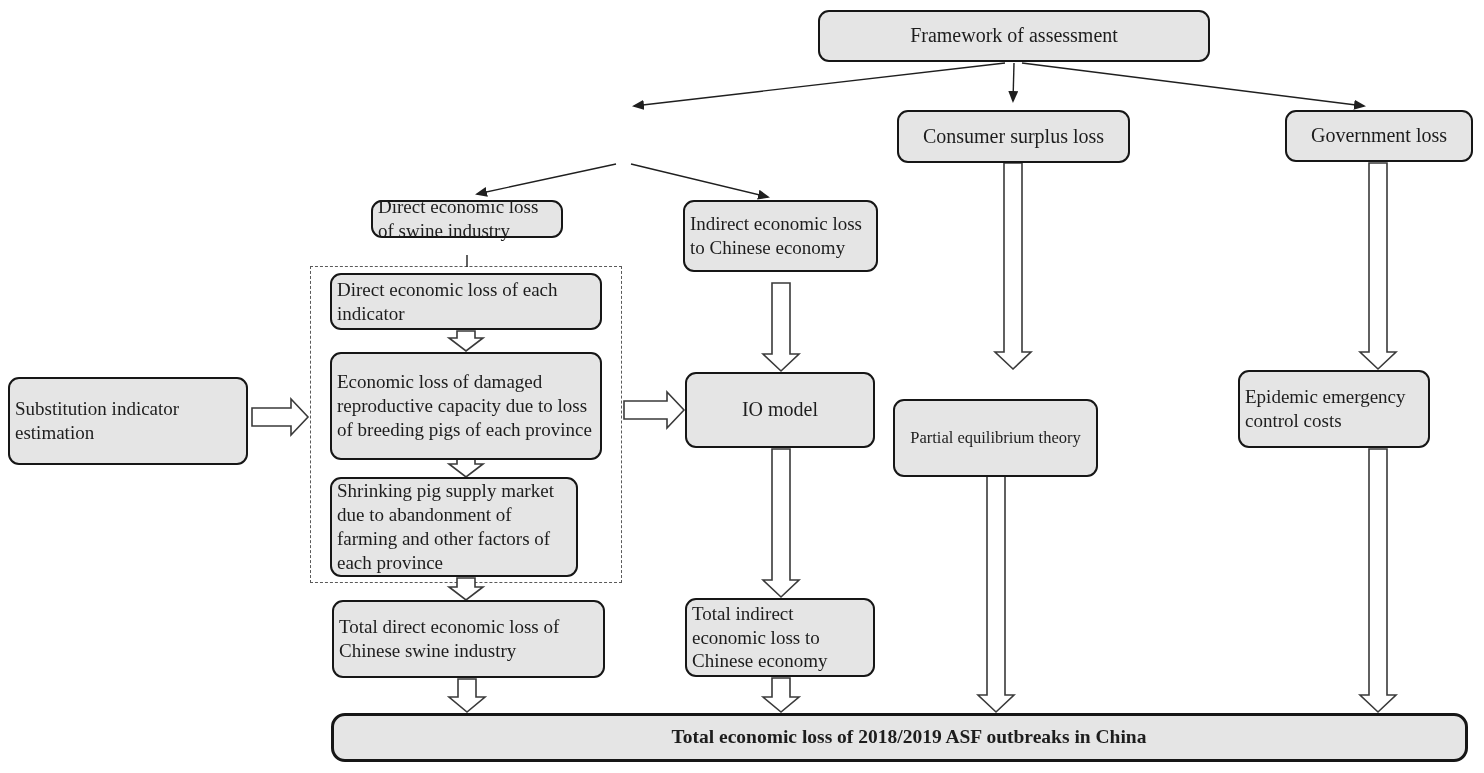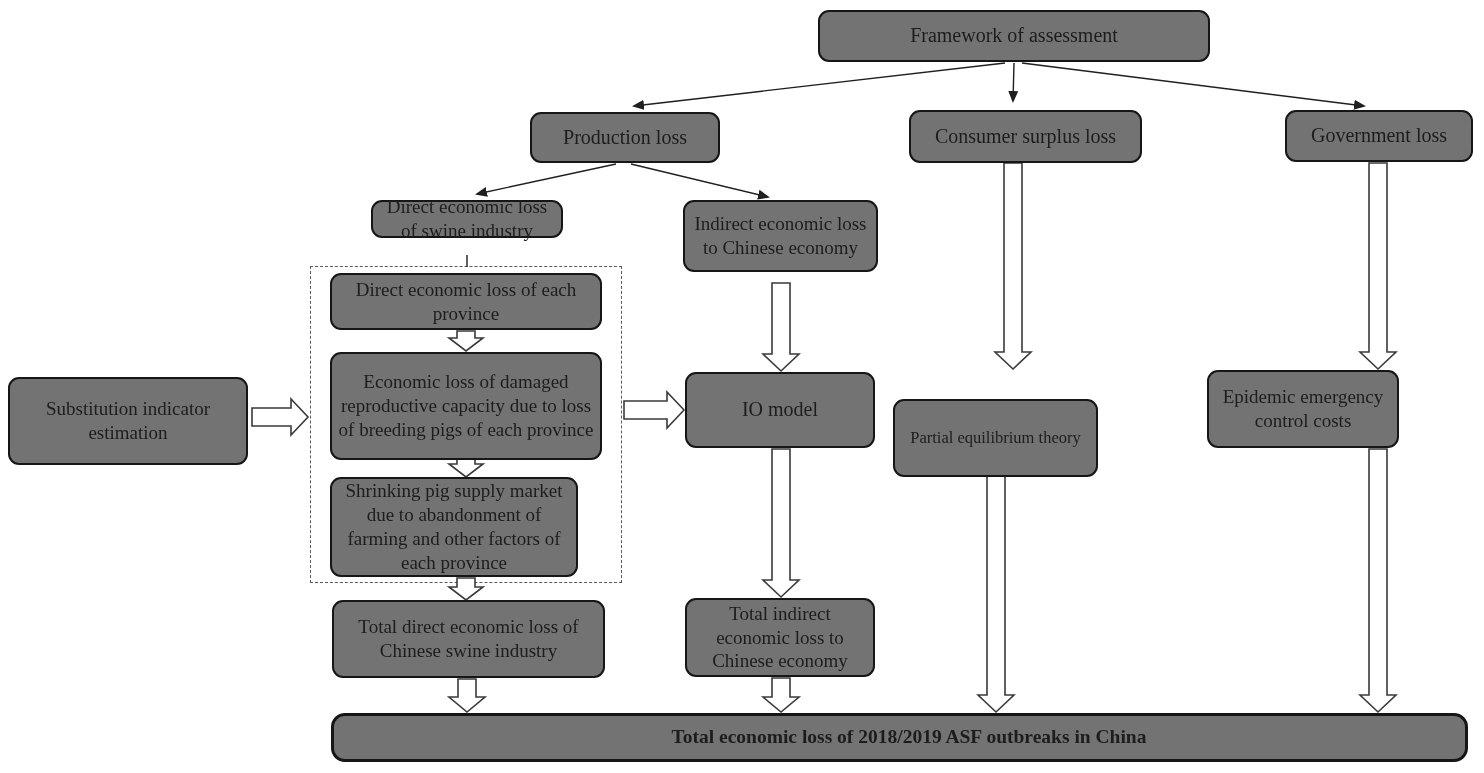--- a/index.html
+++ b/index.html
@@ -3,23 +3,23 @@
 <meta charset="utf-8">
 <style>
   html,body { margin:0; padding:0; background:#ffffff; }
   .stage {
     position:relative; width:1484px; height:773px; background:#ffffff;
     font-family:"Liberation Serif", serif; overflow:hidden;
   }
   svg.connectors { position:absolute; left:0; top:0; width:1484px; height:773px; }
   .node {
     position:absolute; box-sizing:border-box;
-    border:2.6px solid #161616; border-radius:11px; background:#737373;
+    border:2.6px solid #161616; border-radius:11px; background:#e5e5e5;
     display:flex; align-items:center; justify-content:center;
-    text-align:center; color:#1d1d1d;
+    text-align:left; color:#1d1d1d;
     font-size:19px; line-height:1.26; padding:2px 5px;
   }
   .fs20 { font-size:20px; }
   .fs16 { font-size:16.5px; white-space:nowrap;margin-top:27px; }
   .bar  { border-width:3px; border-radius:14px; font-weight:bold; font-size:19.5px;padding-left:24px; }
   .dashed-group {
     position:absolute; box-sizing:border-box;
     border:1.6px dashed #5a5a5a; background:transparent;
   }
   .thinline { stroke:#1f1f1f; stroke-width:1.4; fill:none; }
@@ -59,43 +59,42 @@
     <path class="blockarrow" d="M987,451 L987,695 L978,695 L996,712 L1014,695 L1005,695 L1005,451 Z"></path>
     <path class="blockarrow" d="M1369,163 L1369,352 L1360,352 L1378,369 L1396,352 L1387,352 L1387,163 Z"></path>
     <path class="blockarrow" d="M1369,449 L1369,695 L1360,695 L1378,712 L1396,695 L1387,695 L1387,449 Z"></path>
 
     <path class="blockarrow" d="M252,408 L291,408 L291,399 L308,417 L291,435 L291,426 L252,426 Z"></path>
     <path class="blockarrow" d="M624,401 L667,401 L667,392 L684,410 L667,428 L667,419 L624,419 Z"></path>
   </svg>
 
   <div class="node fs20" style="left:818px; top:10px;  width:392px; height:52px;">Framework of assessment</div>
 
-  <div class="node fs20" style="left:530px; top:112px; width:190px; height:51px;">Production loss</div>
 
-  <div class="node fs20" style="left:897px; top:110px; width:233px; height:53px;margin-left:12px;">Consumer surplus loss</div>
+  <div class="node fs20" style="left:897px; top:110px; width:233px; height:53px;">Consumer surplus loss</div>
 
   <div class="node fs20" style="left:1285px; top:110px; width:188px; height:52px;">Government loss</div>
 
   <div class="node" style="left:371px; top:200px; width:192px; height:38px;">Direct economic loss of swine industry</div>
 
   <div class="node" style="left:683px; top:200px; width:195px; height:72px;">Indirect economic loss to Chinese economy</div>
 
-  <div class="node" style="left:330px; top:273px; width:272px; height:57px;">Direct economic loss of each province</div>
+  <div class="node" style="left:330px; top:273px; width:272px; height:57px;">Direct economic loss of each indicator</div>
 
   <div class="node" style="left:330px; top:352px; width:272px; height:108px;">Economic loss of damaged reproductive capacity due to loss of breeding pigs of each province</div>
 
   <div class="node" style="left:330px; top:477px; width:248px; height:100px;">Shrinking pig supply market due to abandonment of farming and other factors of each province</div>
 
   <div class="node" style="left:332px; top:600px; width:273px; height:78px;">Total direct economic loss of Chinese swine industry</div>
 
   <div class="node" style="left:8px; top:377px; width:240px; height:88px;">Substitution indicator estimation</div>
 
   <div class="node fs20" style="left:685px; top:372px; width:190px; height:76px;">IO model</div>
 
   <div class="node fs16" style="left:893px; top:372px; width:205px; height:78px;">Partial equilibrium theory</div>
 
-  <div class="node" style="left:1207px; top:370px; width:192px; height:78px;">Epidemic emergency control costs</div>
+  <div class="node" style="left:1238px; top:370px; width:192px; height:78px;">Epidemic emergency control costs</div>
 
   <div class="node" style="left:685px; top:598px; width:190px; height:79px;">Total indirect economic loss to Chinese economy</div>
 
   <div class="node bar" style="left:331px; top:713px; width:1137px; height:49px;">Total economic loss of 2018/2019 ASF outbreaks in China</div>
 
 </div>
 
 </body></html>

